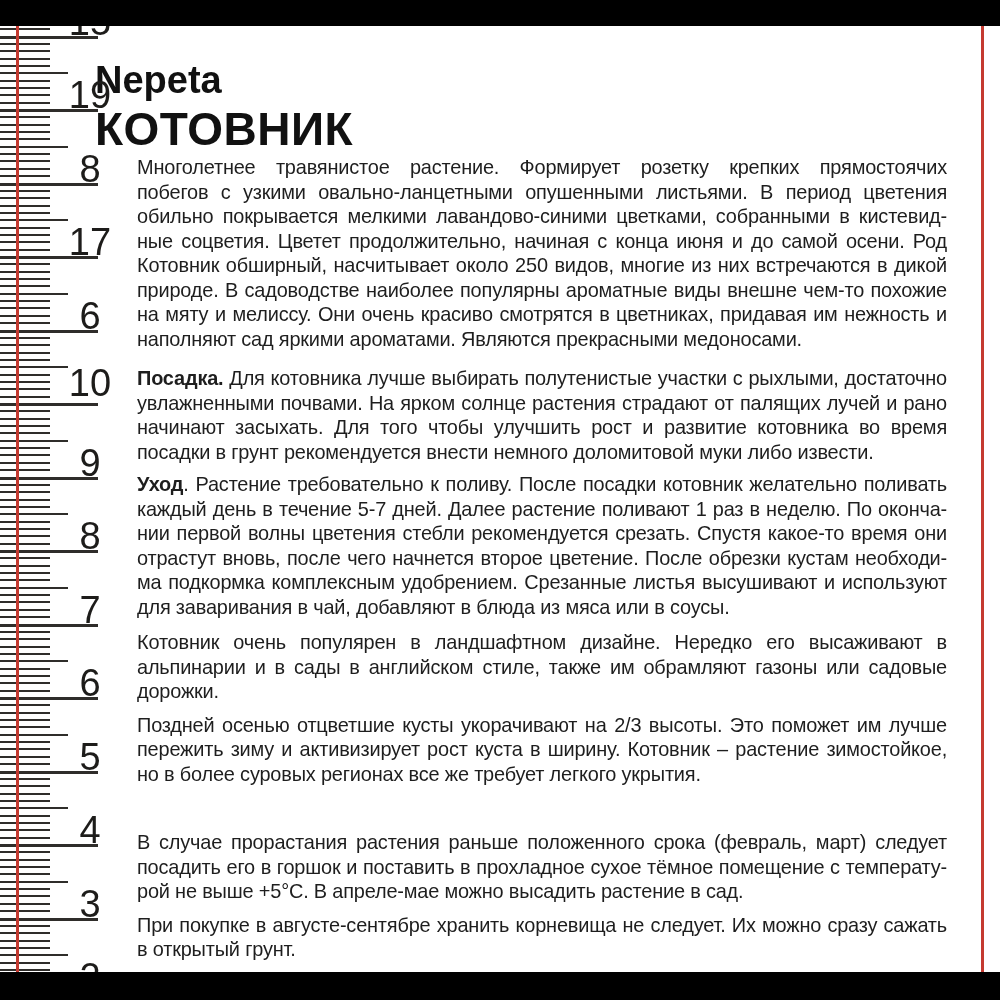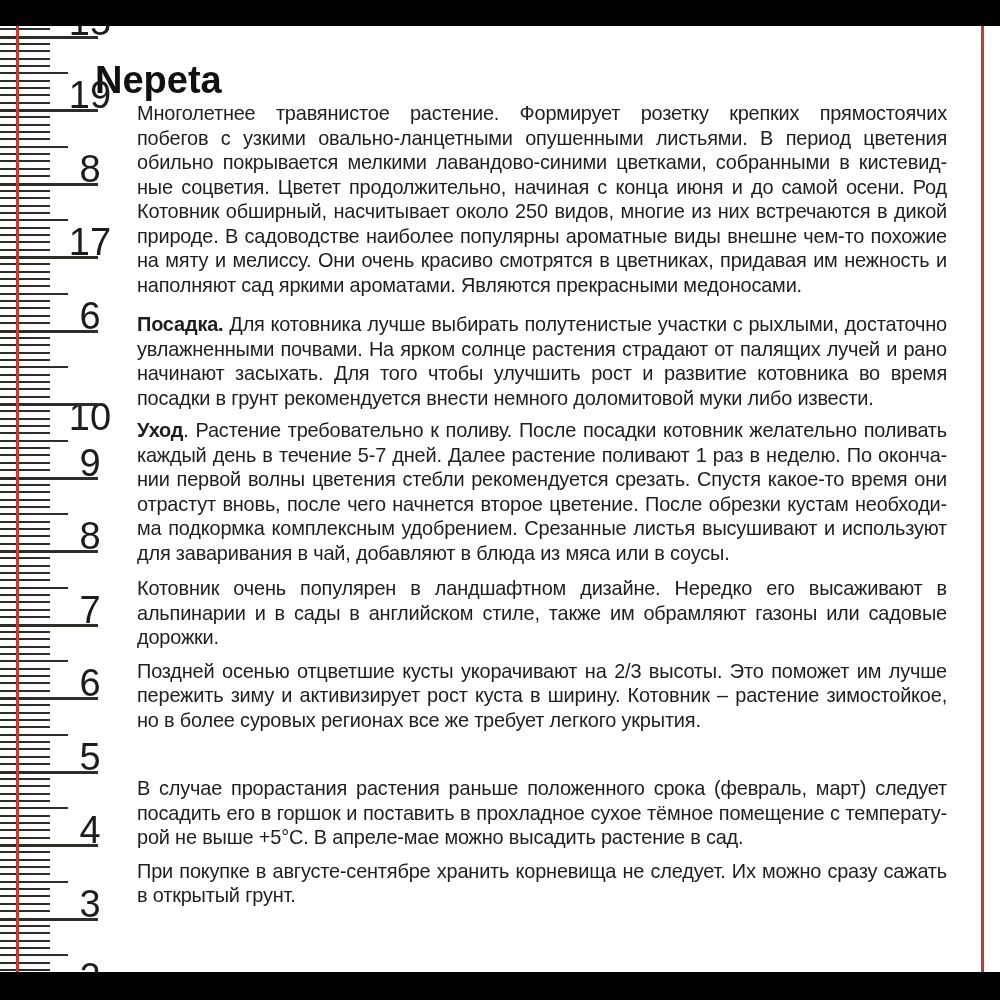--- a/index.html
+++ b/index.html
@@ -85,21 +85,21 @@
       <div class="tick" style="top: 336.85px; width: 50px; background: rgb(47, 45, 42);"></div>
       <div class="tick" style="top: 344.2px; width: 50px; background: rgb(47, 45, 42);"></div>
       <div class="tick" style="top: 351.55px; width: 50px; background: rgb(47, 45, 42);"></div>
       <div class="tick" style="top: 358.9px; width: 50px; background: rgb(47, 45, 42);"></div>
       <div class="tick" style="top: 366.25px; width: 68px; background: rgb(47, 45, 42);"></div>
       <div class="tick" style="top: 373.6px; width: 50px; background: rgb(47, 45, 42);"></div>
       <div class="tick" style="top: 380.95px; width: 50px; background: rgb(47, 45, 42);"></div>
       <div class="tick" style="top: 388.3px; width: 50px; background: rgb(47, 45, 42);"></div>
       <div class="tick" style="top: 395.65px; width: 50px; background: rgb(47, 45, 42);"></div>
       <div class="tick long" style="top: 403px; width: 98px; background: rgb(47, 45, 42);"></div>
-      <div class="rlabel" style="top: 364px; margin-top: 34px;">10</div>
+      <div class="rlabel" style="top: 364px;">10</div>
       <div class="tick" style="top: 410.35px; width: 50px; background: rgb(47, 45, 42);"></div>
       <div class="tick" style="top: 417.7px; width: 50px; background: rgb(47, 45, 42);"></div>
       <div class="tick" style="top: 425.05px; width: 50px; background: rgb(47, 45, 42);"></div>
       <div class="tick" style="top: 432.4px; width: 50px; background: rgb(47, 45, 42);"></div>
       <div class="tick" style="top: 439.75px; width: 68px; background: rgb(47, 45, 42);"></div>
       <div class="tick" style="top: 447.1px; width: 50px; background: rgb(47, 45, 42);"></div>
       <div class="tick" style="top: 454.45px; width: 50px; background: rgb(47, 45, 42);"></div>
       <div class="tick" style="top: 461.8px; width: 50px; background: rgb(47, 45, 42);"></div>
       <div class="tick" style="top: 469.15px; width: 50px; background: rgb(47, 45, 42);"></div>
       <div class="tick long" style="top: 476.5px; width: 98px; background: rgb(47, 45, 42);"></div>
@@ -179,20 +179,21 @@
       <div class="tick" style="top: 968.95px; width: 50px; background: rgb(47, 45, 42);"></div>
       <div class="rlabel" style="top: 958px;">2</div>
     </div>
 
   <div class="redline left" style="background: rgb(196, 58, 49);"></div>
   <div class="redline right" style="background: rgb(196, 58, 49);"></div>
 
   <div class="content">
     <div class="titles">
       <div class="t1">Nepeta</div>
+      <div class="t2">КОТОВНИК</div>
     </div>
     <div class="paras" id="paras">
         <div class="para" style="margin-bottom: 15px;">
           <div class="pline">Многолетнее травянистое растение. Формирует розетку крепких прямостоячих</div>
           <div class="pline">побегов с узкими овально-ланцетными опушенными листьями. В период цветения</div>
           <div class="pline">обильно покрывается мелкими лавандово-синими цветками, собранными в кистевид-</div>
           <div class="pline">ные соцветия. Цветет продолжительно, начиная с конца июня и до самой осени. Род</div>
           <div class="pline">Котовник обширный, насчитывает около 250 видов, многие из них встречаются в дикой</div>
           <div class="pline">природе. В садоводстве наиболее популярны ароматные виды внешне чем-то похожие</div>
           <div class="pline">на мяту и мелиссу. Они очень красиво смотрятся в цветниках, придавая им нежность и</div>

